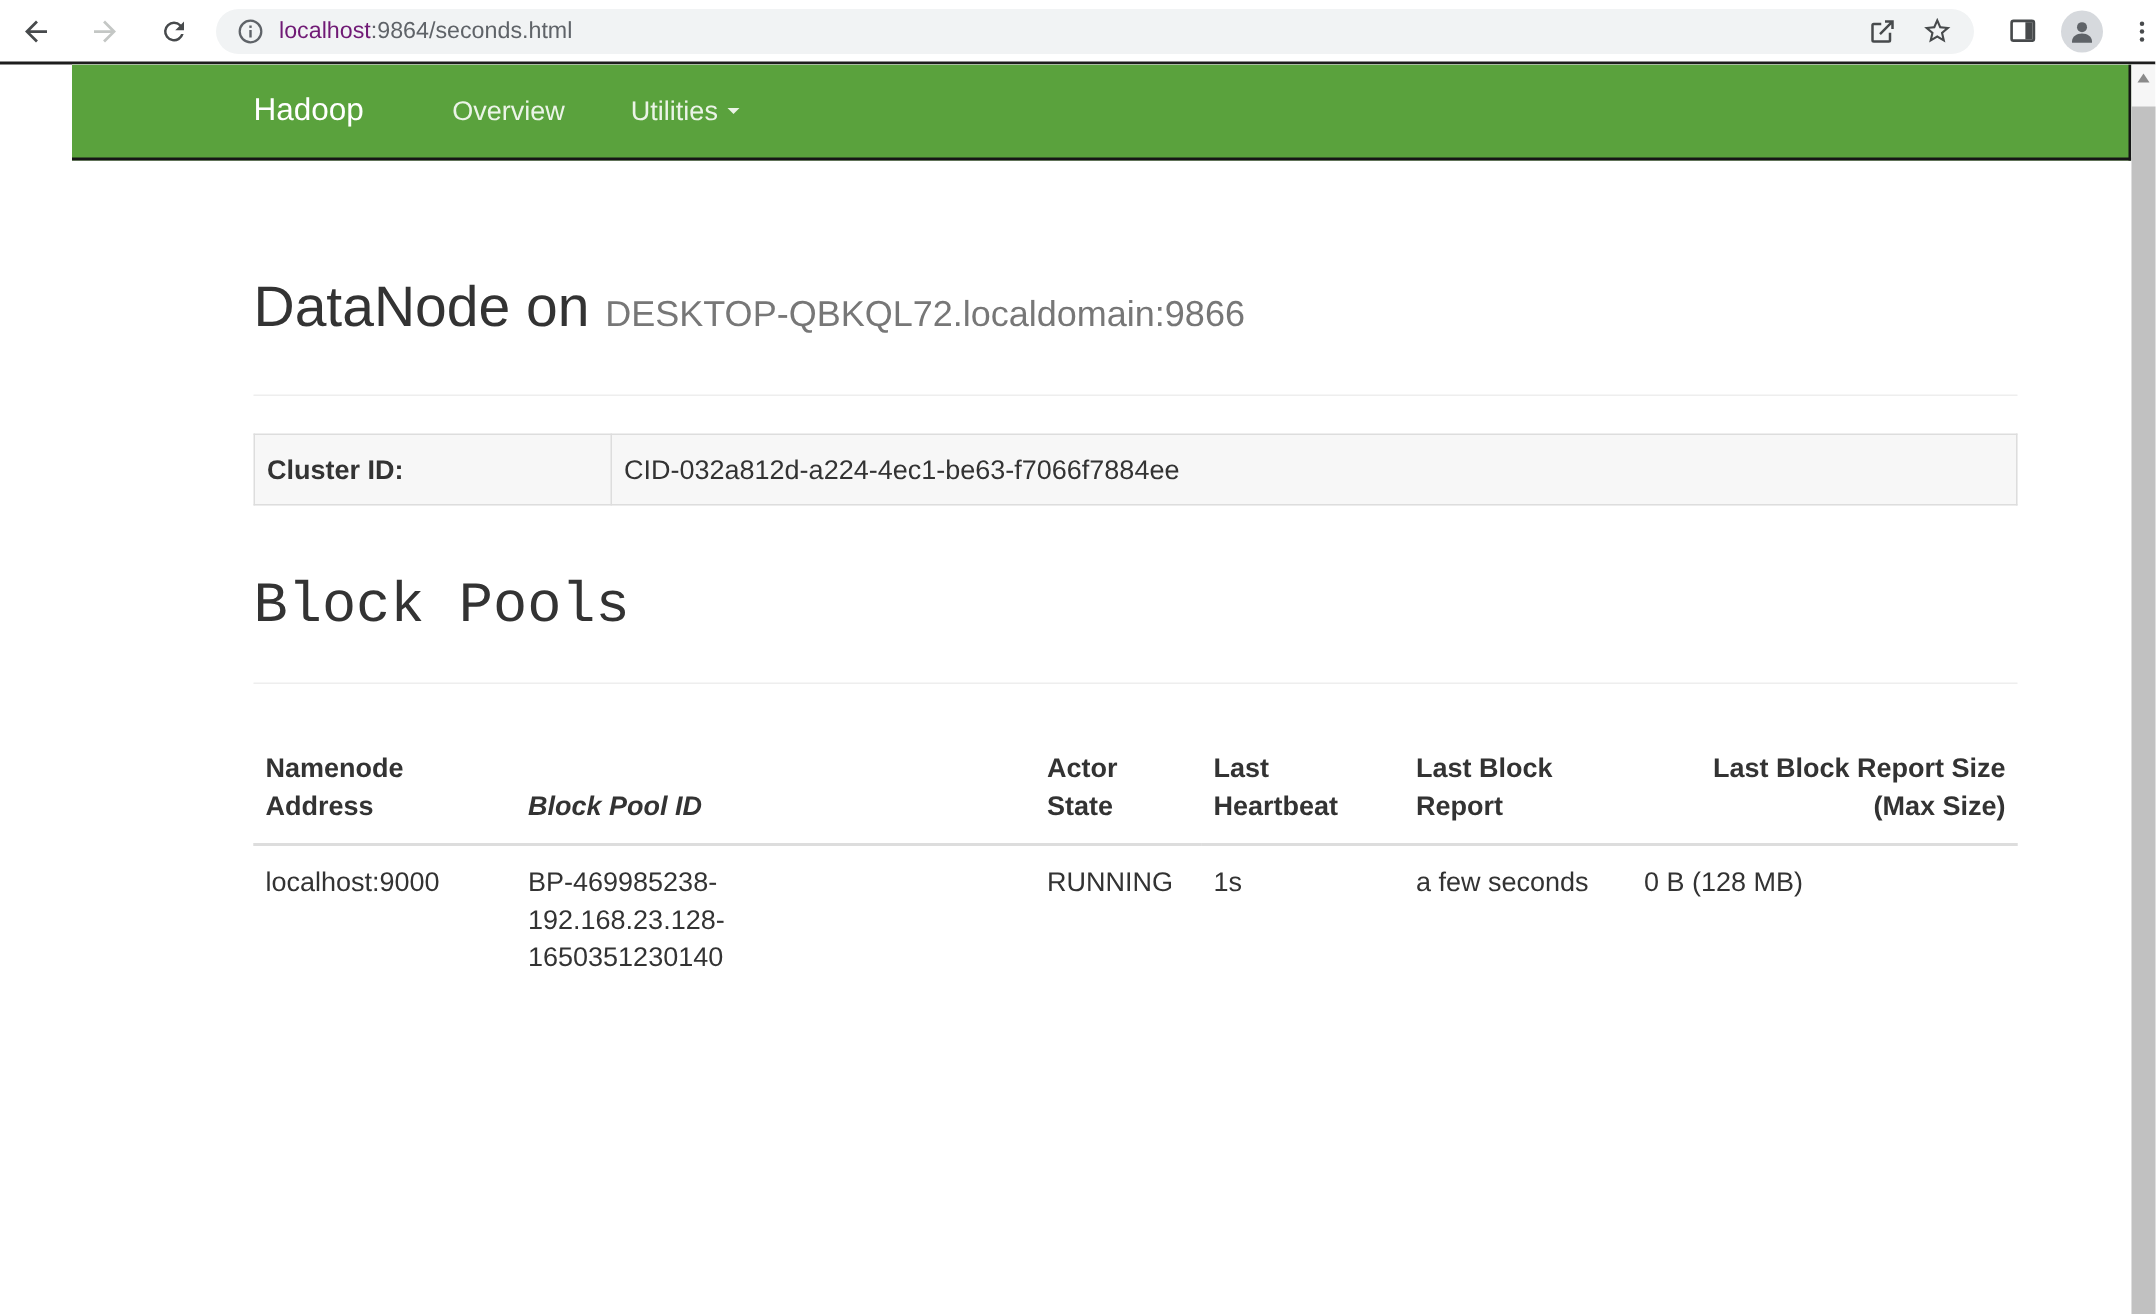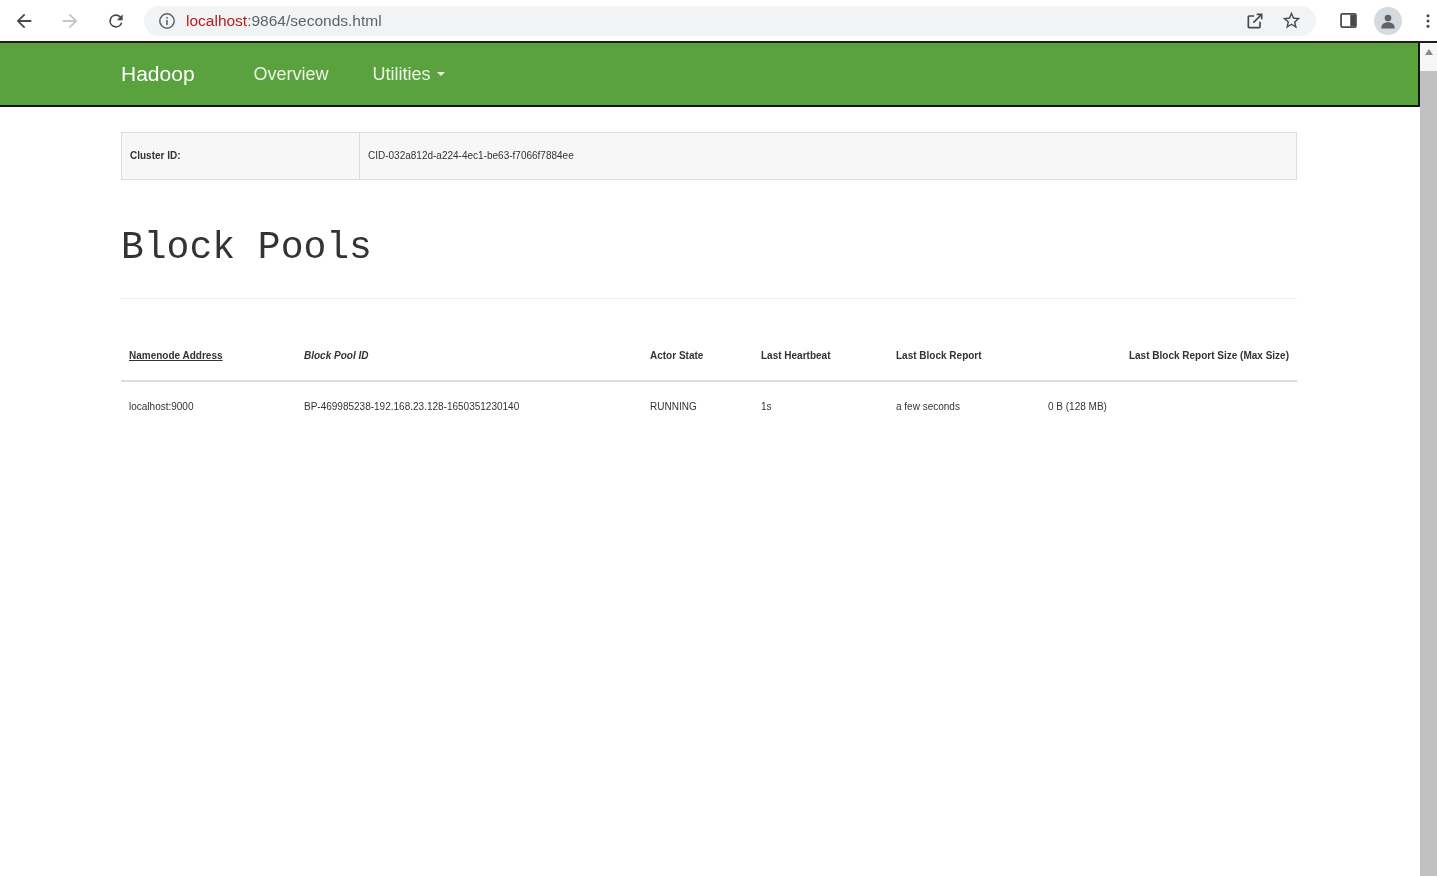--- a/index.html
+++ b/index.html
@@ -9,29 +9,29 @@
   
   .chrome { height:43px; background:#ffffff; display:flex; align-items:center;
             border-bottom:2px solid #1d1d1d; padding:0 8px 0 10px; }
   .nav-btns { display:flex; align-items:center; gap:18px; margin-right:14px; }
   .chrome-btn { width:28px; height:28px; display:flex; align-items:center; justify-content:center;
                 border-radius:50%; cursor:pointer; background:transparent; border:none; }
   .omnibox { flex:0 0 1172px; height:30px; background:#f1f3f4; border-radius:15px;
              display:flex; align-items:center; padding:0 10px 0 14px; }
   .omnibox .url-text { font-size:15.5px; color:#5f6368; margin-left:10px; flex:1;
                        white-space:nowrap; overflow:hidden; }
-  .omnibox .url-text .host { color:#b91c1c; }
+  .omnibox .url-text .host { color:#701a75; }
   .omnibox-icons { display:flex; align-items:center; gap:16px; margin-right:4px; }
   .right-btns { display:flex; align-items:center; gap:12px; margin-left:18px; }
   .avatar-wrap { width:28px; height:28px; border-radius:50%; background:#d6d9dd;
                  display:flex; align-items:center; justify-content:center; }
 
   
   .page-row { display:flex; height:833px; }
-  .page { width:1420px; height:100%; background:#fff; overflow:hidden; }
+  .page { width:1420px; height:100%; background:#fff; overflow:hidden;margin-left:48px; }
   .scrollbar { width:17px; height:100%; background:#f6f6f6; position:relative; }
   .sb-up { height:17px; display:flex; align-items:center; justify-content:center; cursor:pointer; }
   .sb-up .tri { width:0; height:0; border-left:4px solid transparent; border-right:4px solid transparent;
                 border-bottom:6px solid #8a8a8a; }
   .sb-thumb { position:absolute; top:28px; left:0; width:17px; height:805px; background:#c1c1c1; cursor:pointer; }
 
   
   .navbar { height:64px; background:#5aa23d; border-bottom:2px solid #161616; border-right:2px solid #161616;
             display:flex; align-items:center; padding-left:121px; }
   .brand { color:#ffffff; font-size:21px; margin-right:37px; cursor:pointer; text-decoration:none; }
@@ -41,36 +41,36 @@
            border-left:4px solid transparent; border-right:4px solid transparent;
            border-top:4px solid rgba(255,255,255,0.88); }
 
   
   .container { width:1176px; margin-left:121px; color:#333; }
   h1 { font-size:38px; font-weight:normal; color:#333; line-height:44px; }
   h1 .small { font-size:24px; color:#777; }
   .page-header { margin-top:76px; padding-bottom:31px; border-bottom:1px solid #eee; }
   .section-header { margin-top:46px; padding-bottom:28px; border-bottom:1px solid #eee;font-family:Liberation Mono, monospace; }
 
-  table { border-collapse:collapse; width:100%; font-size:10px; color:#333; }
+  table { border-collapse:collapse; width:100%; font-size:18px; color:#333; }
   td, th { text-align:left; vertical-align:top; line-height:20px; }
 
   
   .info-table { margin-top:25px; }
   .info-table td { border:1px solid #ddd; padding:13px 8px; }
   .info-table tr:nth-child(odd) td { background:#f7f7f7; }
   .info-table td:first-child { font-weight:bold; width:238px; }
 
   
   .data-table { margin-top:36px; }
   .data-table th { font-weight:bold; vertical-align:bottom; padding:8px 8px 12px 8px;
                    border-bottom:2px solid #ddd; line-height:25px; }
   .data-table td { padding:12px 8px; border-top:0; line-height:25px; }
 
-  .bp-table th:nth-child(1){ width:175px;text-decoration:underline; } .bp-table th:nth-child(2){ width:346px;font-style:italic; }
+  .bp-table th:nth-child(1){ width:175px; } .bp-table th:nth-child(2){ width:346px;font-style:italic; }
   .bp-table th:nth-child(3){ width:111px; } .bp-table th:nth-child(4){ width:135px; }
   .bp-table th:nth-child(5){ width:152px; } .bp-table th:nth-child(6){ width:257px;text-align:right; }
   .bp-table tbody td:nth-child(2) span { display:inline-block; max-width:252px; }
 
   .vol-table th:nth-child(1){ width:260px; } .vol-table th:nth-child(2){ width:125px; }
   .vol-table th:nth-child(3){ width:140px; } .vol-table th:nth-child(4){ width:131px; }
   .vol-table th:nth-child(5){ width:176px; } .vol-table th:nth-child(6){ width:264px; }
   .vol-table th:nth-child(7){ width:80px;  }
 </style>
 </head>
@@ -147,20 +147,23 @@
           <span>Overview</span>
         </a>
       <a class="nav-link">
           <span>Utilities</span>
           <span class="caret"></span>
         </a>
     </nav>
 
     <div class="container">
 
+      <div class="page-header">
+        <h1><span>DataNode on</span> <span class="small">DESKTOP-QBKQL72.localdomain:9866</span></h1>
+      </div>
 
       <table class="info-table">
         <tbody>
             <tr>
               <td><span>Cluster ID:</span></td>
               <td><span>CID-032a812d-a224-4ec1-be63-f7066f7884ee</span></td>
             </tr>
           </tbody>
       </table>
 

